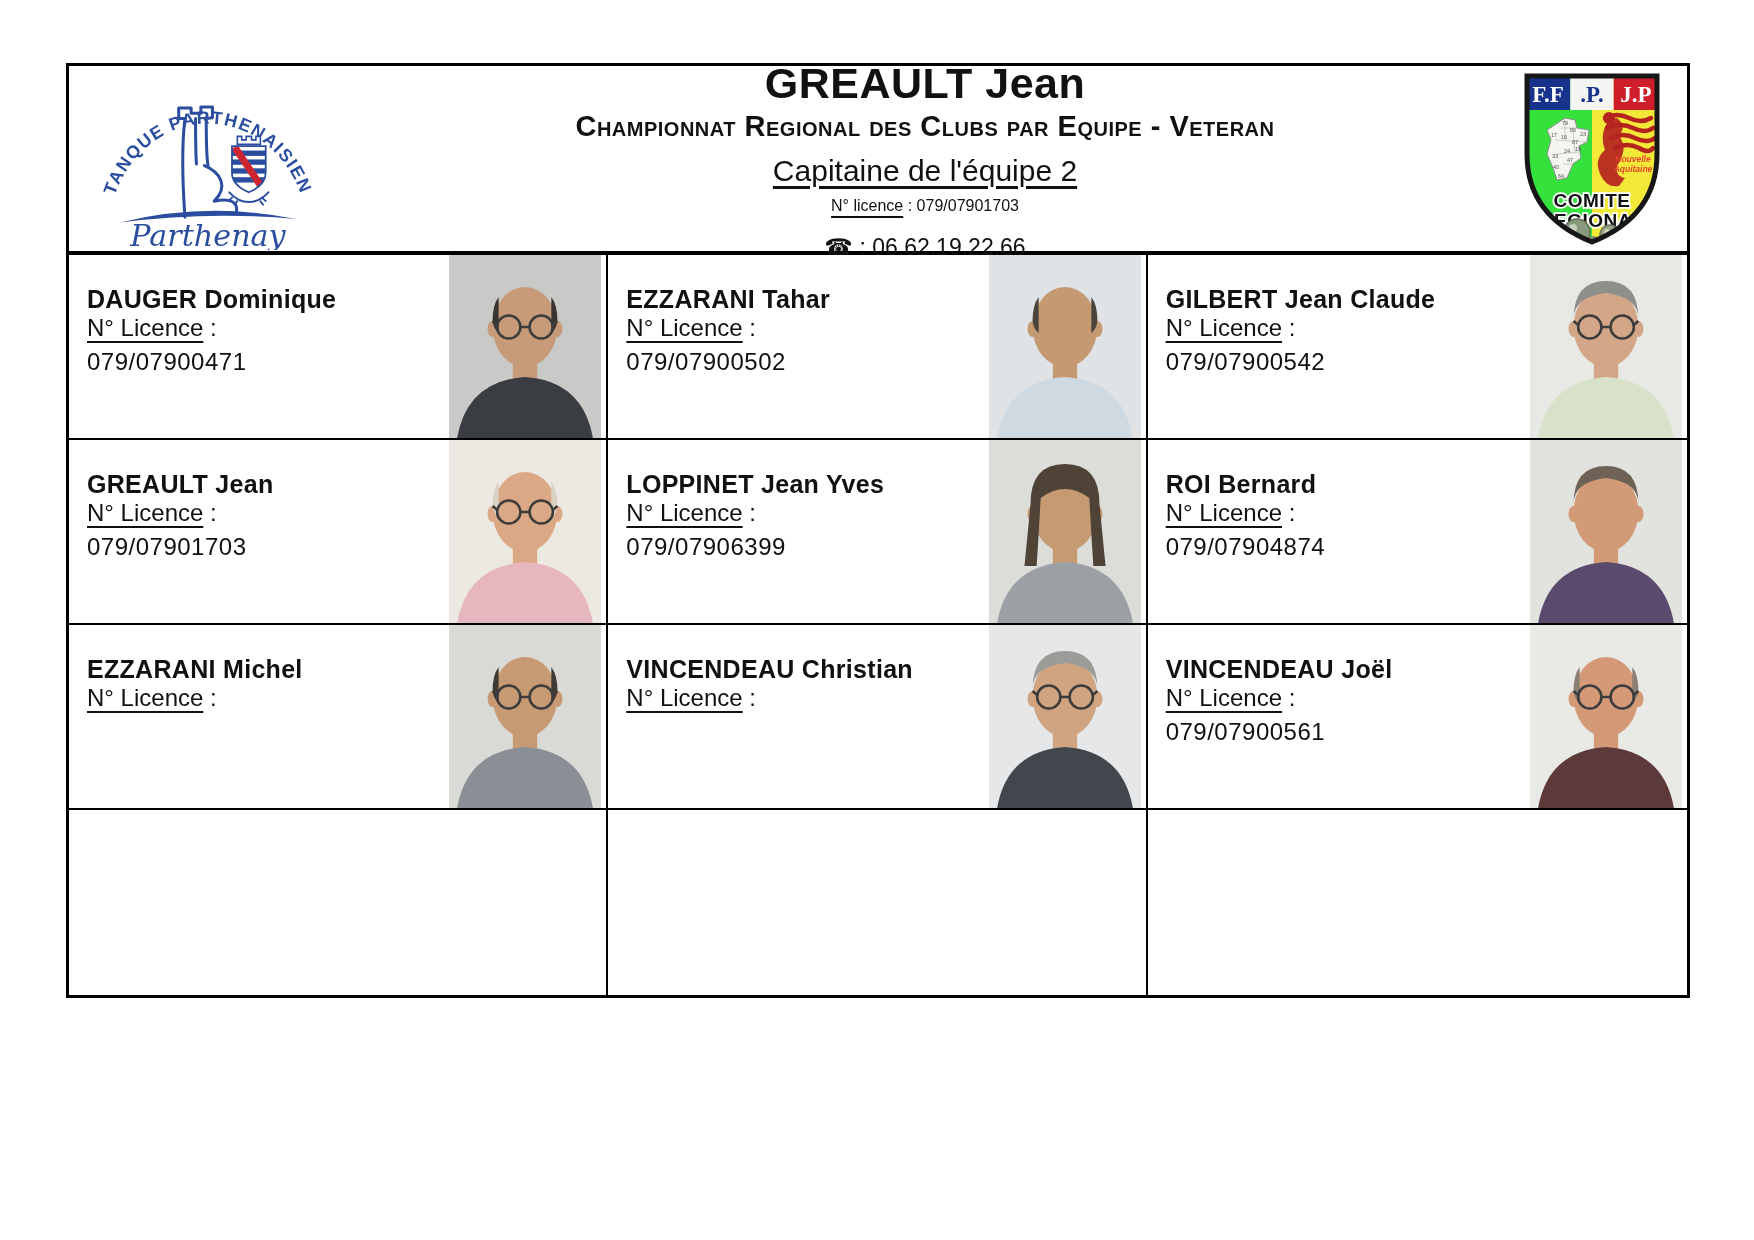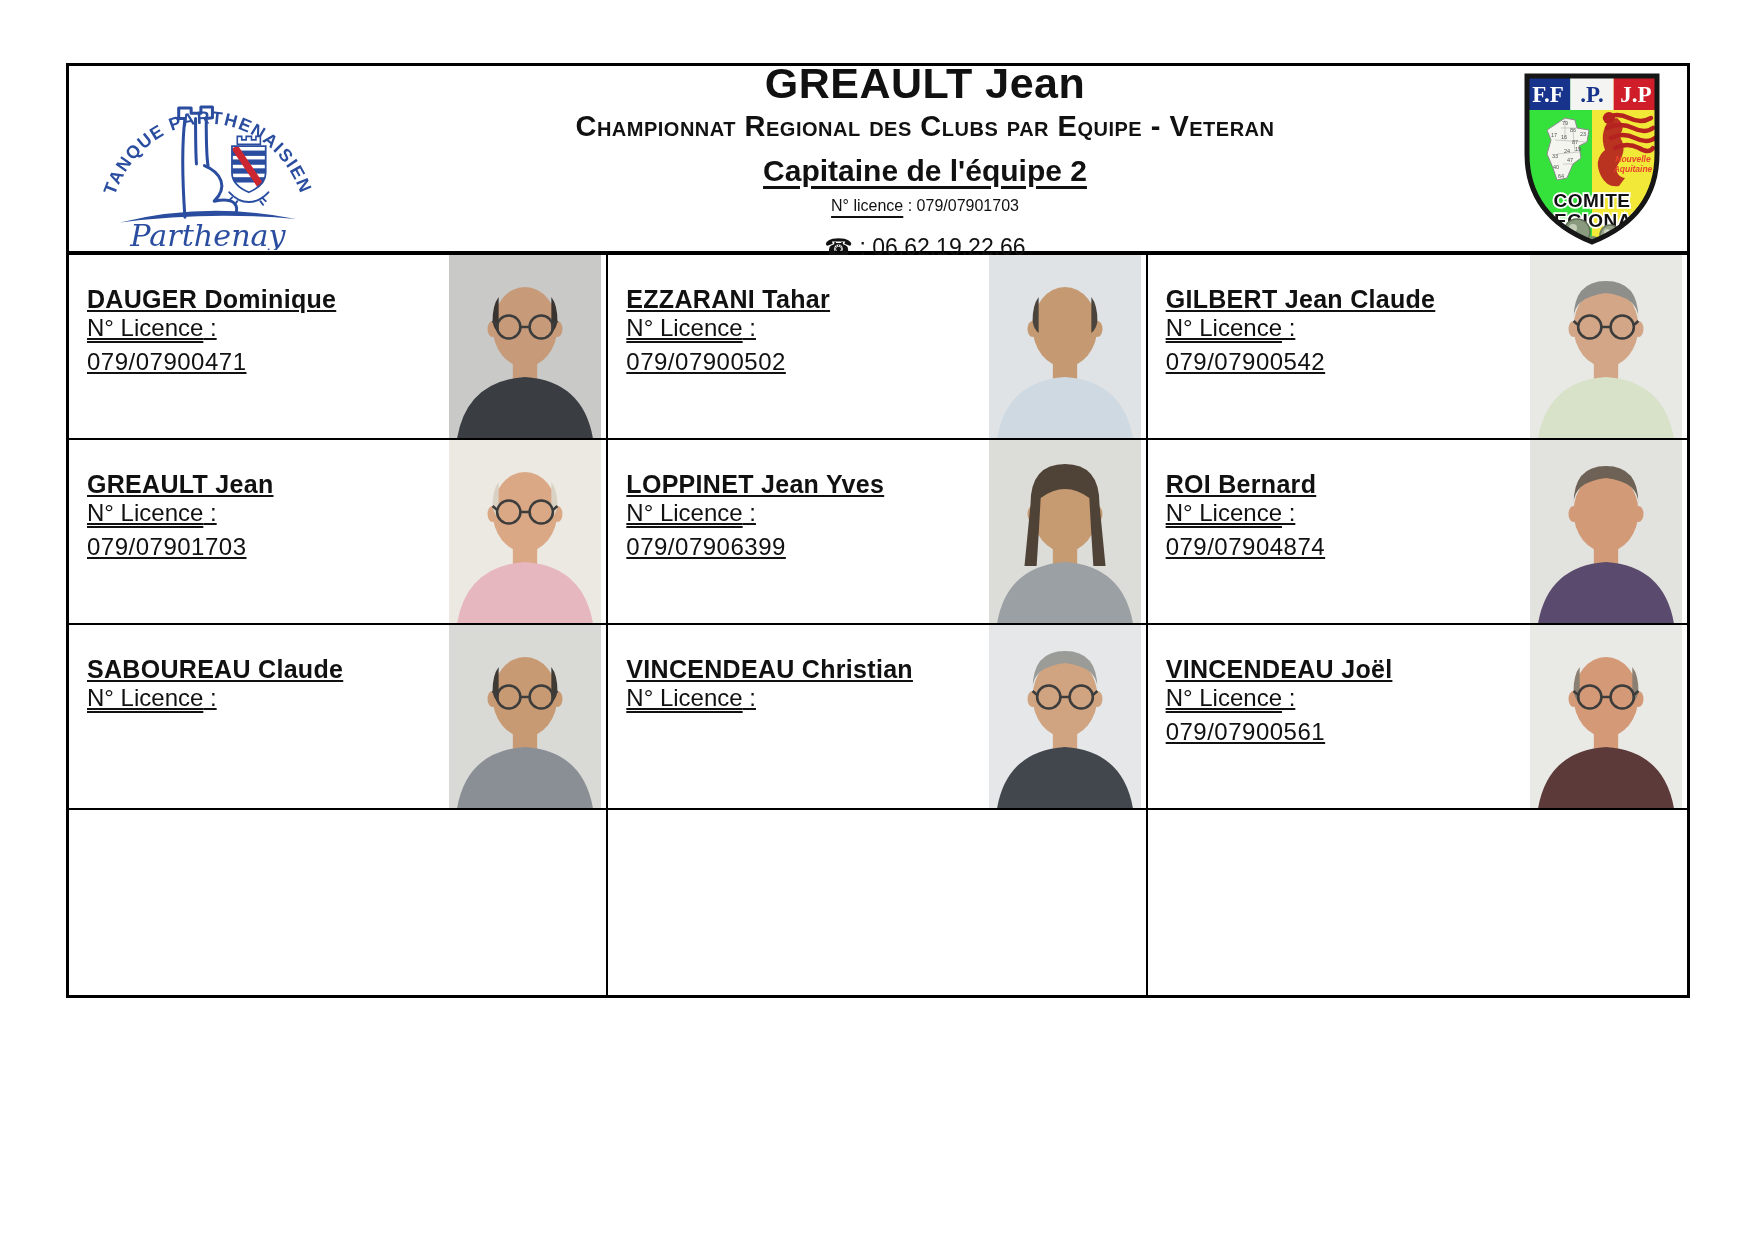--- a/index.html
+++ b/index.html
@@ -8,32 +8,32 @@
   .sheet{position:absolute;left:66px;top:63px;width:1624px;}
 
   
   .header-box{box-sizing:border-box;height:190px;border:3px solid #000;border-bottom-width:2px;
               display:flex;align-items:center;}
   .club-logo{width:258px;height:182px;margin-left:10px;flex:0 0 auto;}
   .fed-logo{width:158px;height:182px;margin-right:16px;flex:0 0 auto;}
   .header-center{flex:1;text-align:center;line-height:1.12;padding-top:2px;}
   .h-name{font-size:43px;font-weight:bold;letter-spacing:.5px;}
   .h-champ{font-size:29px;font-weight:bold;font-variant:small-caps;letter-spacing:.5px;margin-top:3px;}
-  .h-capt{font-size:30px;font-weight:bold;margin-top:12px;text-align:center;}
+  .h-capt{font-size:30px;font-weight:normal;margin-top:12px;text-align:center;}
   .h-capt .ul{text-decoration:underline;text-decoration-thickness:3px;text-underline-offset:5px;}
   .h-lic{font-size:16px;margin-top:9px;}
   .h-phone{font-size:23px;margin-top:20px;}
   .ul{text-decoration:underline;text-decoration-thickness:2px;text-underline-offset:5px;}
   .pre{white-space:pre;}
 
   
   .grid{box-sizing:border-box;border:3px solid #000;border-top-width:2px;
         display:grid;grid-template-columns:repeat(3,1fr);grid-template-rows:repeat(4,185px);}
   .cell{position:relative;border-right:2px solid #000;border-bottom:2px solid #000;
-        padding:30px 168px 0 18px;box-sizing:border-box;overflow:hidden;text-decoration:underline;}
+        padding:30px 168px 0 18px;box-sizing:border-box;overflow:hidden;}
   .cell:nth-child(3n){border-right:none;}
   .cell:nth-last-child(-n+3){border-bottom:none;}
   .pname{font-size:25px;font-weight:bold;letter-spacing:.3px;}
   .plic{font-size:24px;}
   .pnum{font-size:24px;margin-top:6px;letter-spacing:.5px;}
   .photo{position:absolute;top:0;bottom:0;right:5px;width:152px;}
   .photo svg{width:100%;height:100%;display:block;}
 </style>
 </head>
 <body>
@@ -304,21 +304,21 @@
             <g class="ph-glasses" stroke="#3c3c3c" stroke-width="2.5" fill="none" style="display: none;">
               <circle cx="59" cy="72" r="11.5"></circle>
                 <circle cx="91" cy="72" r="11.5"></circle>
               <path d="M70.5,72 L79.5,72 M47.5,70 L43,66 M102.5,70 L107,66"></path>
             </g>
           </svg>
         </div>
       </div>
 
       <div class="cell">
-        <div class="pname">SABOUREAU Claude</div>
+        <div class="pname">EZZARANI Michel</div>
         <div class="plic"><span class="ul">N° Licence</span><span class="pre"> :</span></div>
         <div class="photo">
           <svg viewBox="0 0 150 183" preserveAspectRatio="none">
             <rect class="ph-bg" x="0" y="0" width="150" height="183" fill="#d9d9d5"></rect>
             <path class="ph-face" d="M63,100 h24 v30 h-24 z" fill="#c89a74"></path>
             <path class="ph-shirt" d="M8,183 Q18,126 75,122 Q132,126 142,183 Z" fill="#8a8f96"></path>
             <ellipse class="ph-face" cx="43" cy="74" rx="5" ry="8" fill="#c89a74"></ellipse>
             <ellipse class="ph-face" cx="107" cy="74" rx="5" ry="8" fill="#c89a74"></ellipse>
             <ellipse class="ph-face" cx="75" cy="72" rx="32" ry="40" fill="#c89a74"></ellipse>
             <path class="ph-hair hs-full" d="M43,64 Q43,26 75,26 Q107,26 107,64 Q107,42 75,38 Q43,42 43,64 Z" fill="#3f3a33" style="display: none;"></path>

